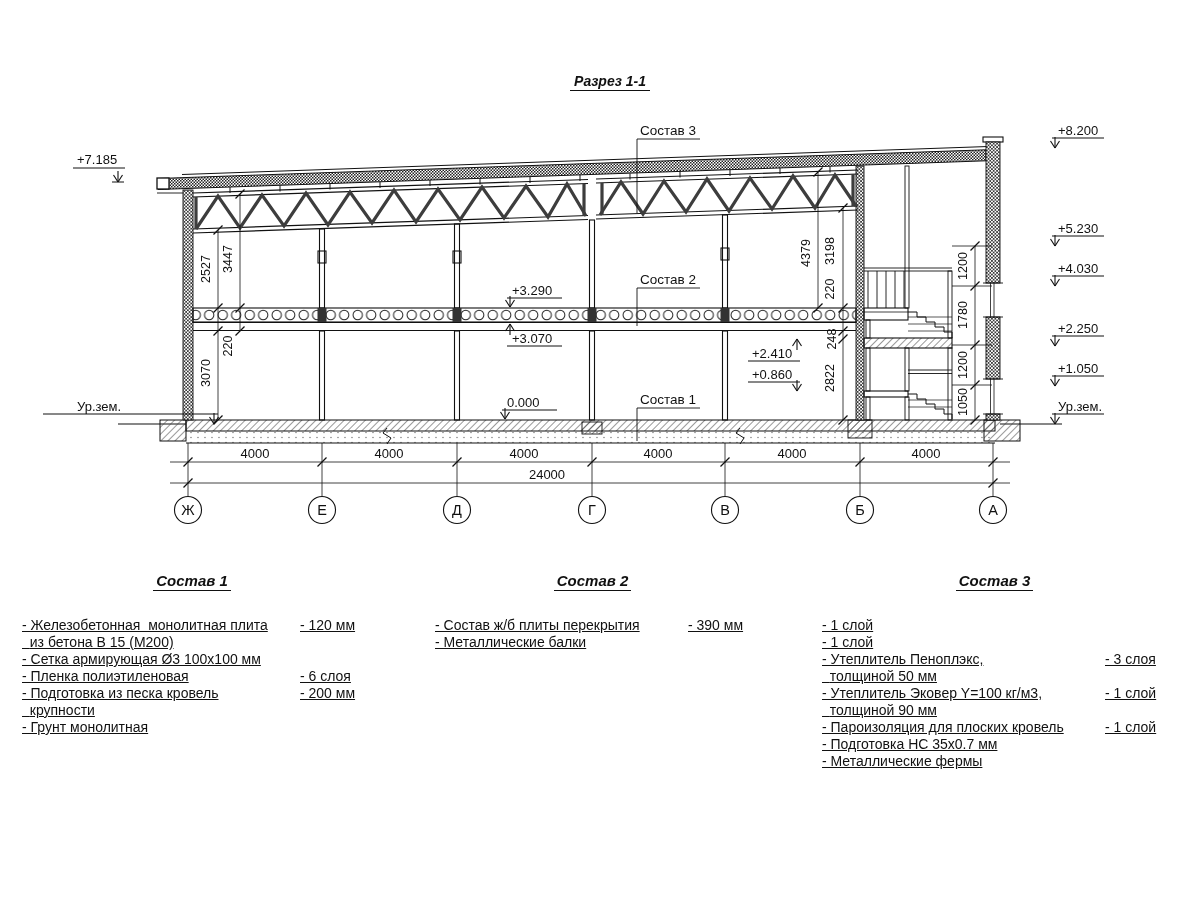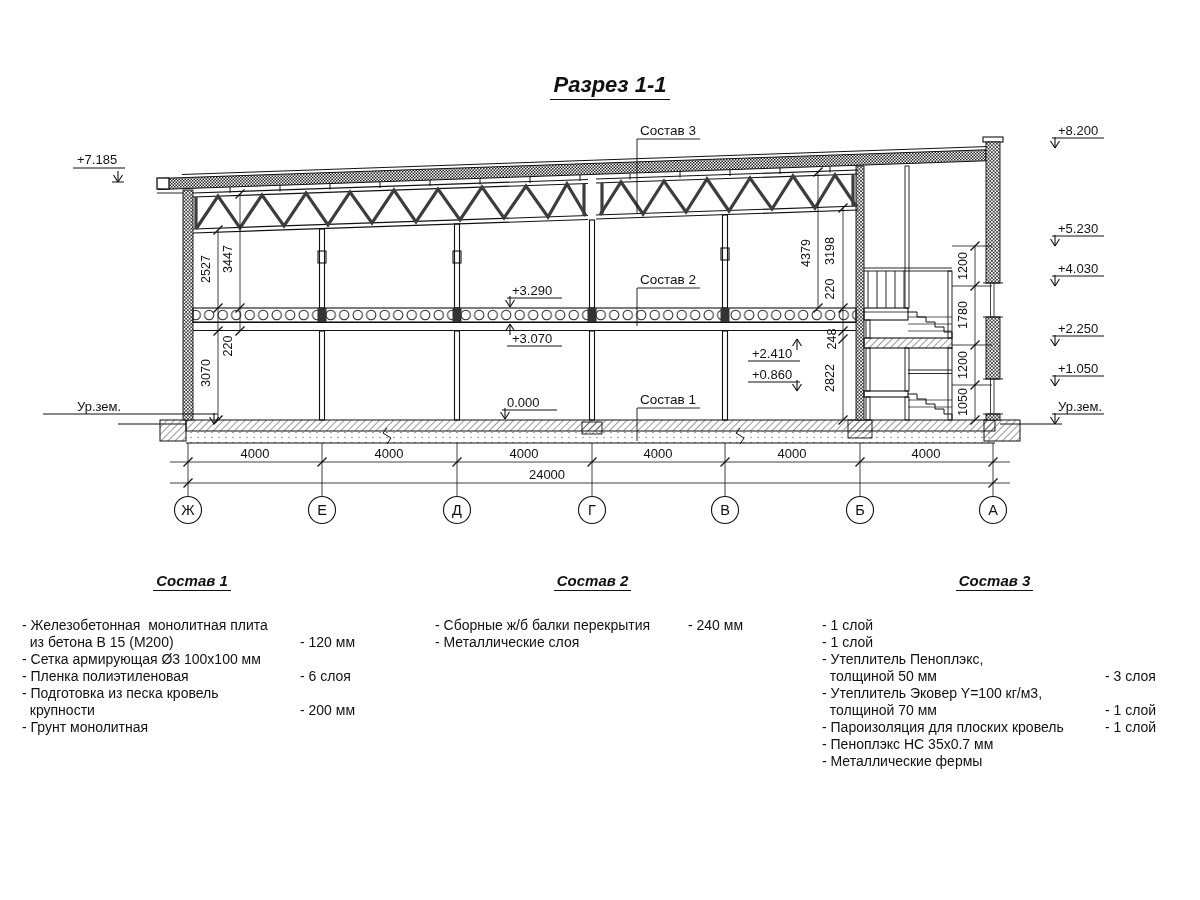--- a/index.html
+++ b/index.html
@@ -1,27 +1,27 @@
 <!DOCTYPE html>
 <html><head>
 <meta charset="utf-8">
 <style>
   html,body{margin:0;padding:0;background:#fff;}
   #page{position:relative;width:1200px;height:900px;background:#fff;overflow:hidden;
         font-family:"Liberation Sans",sans-serif;color:#111;}
   #draw-title{position:absolute;top:72px;left:0;width:1200px;text-align:center;}
-  #draw-title span{display:inline-block;font-size:22px;font-style:italic;font-weight:bold;
+  #draw-title span{display:inline-block;font-size:14px;font-style:italic;font-weight:bold;
         border-bottom:1.5px solid #111;padding:0 4px 1px 4px;margin-left:20px;}
   svg{position:absolute;top:0;left:0;}
   svg text{fill:#111;font-family:"Liberation Sans",sans-serif;}
   .legend{position:absolute;font-size:14px;line-height:17px;}
   .legend .lg-title{text-align:center;margin-bottom:26px;}
   .legend .lg-title span{display:inline-block;font-size:15px;font-style:italic;font-weight:bold;
         border-bottom:1.4px solid #111;padding:0 3px 1px 3px;}
-  .legend-item{display:flex;align-items:flex-end;}
+  .legend-item{display:flex;align-items:flex-start;text-decoration:underline;}
   .legend-item .t{white-space:pre-wrap;flex:1;}
   .legend-item .v{white-space:nowrap;width:62px;text-align:left;}
   #legend-1{left:22px;top:572px;width:340px;}
   #legend-2{left:435px;top:572px;width:315px;}
   #legend-3{left:822px;top:572px;width:345px;}
 </style>
 </head>
 <body>
 
 <div id="page">
@@ -388,53 +388,53 @@
     </div>
     <div class="legend-item">
       <div class="t">- Грунт монолитная</div>
       <div class="v"></div>
     </div>
   </div>
 
   <div id="legend-2" class="legend">
     <div class="lg-title"><span>Состав 2</span></div>
     <div class="legend-item">
-      <div class="t">- Сборные ж/б балки перекрытия</div>
-      <div class="v">- 240 мм</div>
-    </div>
-    <div class="legend-item">
-      <div class="t">- Металлические слоя</div>
+      <div class="t">- Состав ж/б плиты перекрытия</div>
+      <div class="v">- 390 мм</div>
+    </div>
+    <div class="legend-item">
+      <div class="t">- Металлические балки</div>
       <div class="v"></div>
     </div>
   </div>
 
   <div id="legend-3" class="legend">
     <div class="lg-title"><span>Состав 3</span></div>
     <div class="legend-item">
       <div class="v">- 1 слой</div>
     </div>
     <div class="legend-item">
       <div class="v">- 1 слой</div>
     </div>
     <div class="legend-item">
       <div class="t">- Утеплитель Пеноплэкс,
   толщиной 50 мм</div>
       <div class="v">- 3 слоя</div>
     </div>
     <div class="legend-item">
       <div class="t">- Утеплитель Эковер Y=100 кг/м3,
-  толщиной 70 мм</div>
+  толщиной 90 мм</div>
       <div class="v">- 1 слой</div>
     </div>
     <div class="legend-item">
       <div class="t">- Пароизоляция для плоских кровель</div>
       <div class="v">- 1 слой</div>
     </div>
     <div class="legend-item">
-      <div class="t">- Пеноплэкс НС 35х0.7 мм</div>
+      <div class="t">- Подготовка НС 35х0.7 мм</div>
       <div class="v"></div>
     </div>
     <div class="legend-item">
       <div class="t">- Металлические фермы</div>
       <div class="v"></div>
     </div>
   </div>
 
 </div>
 

